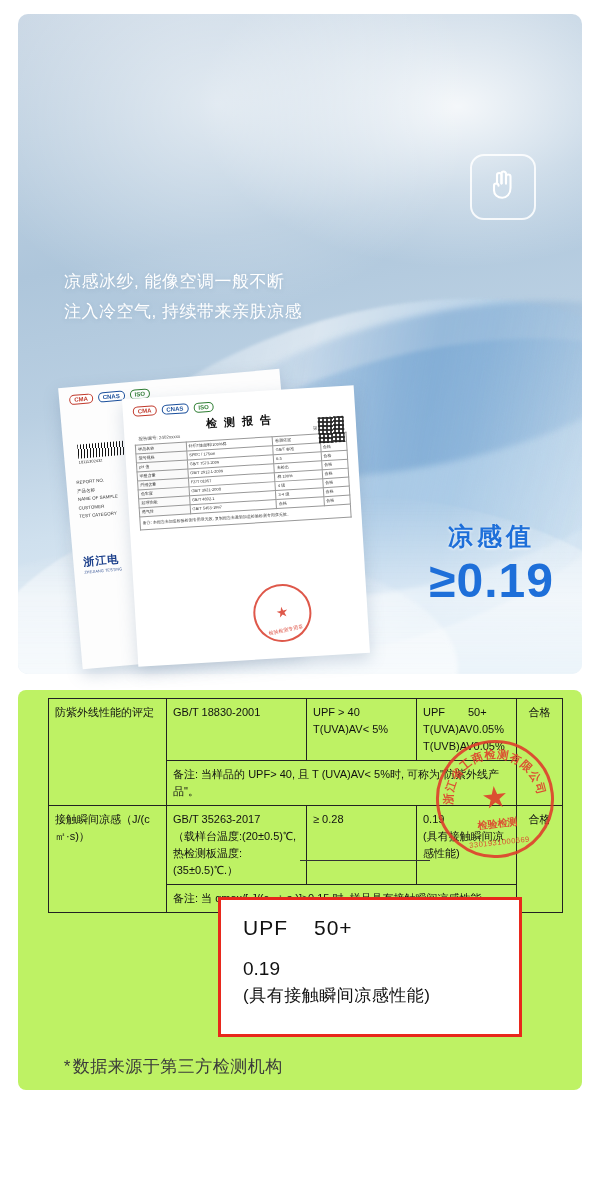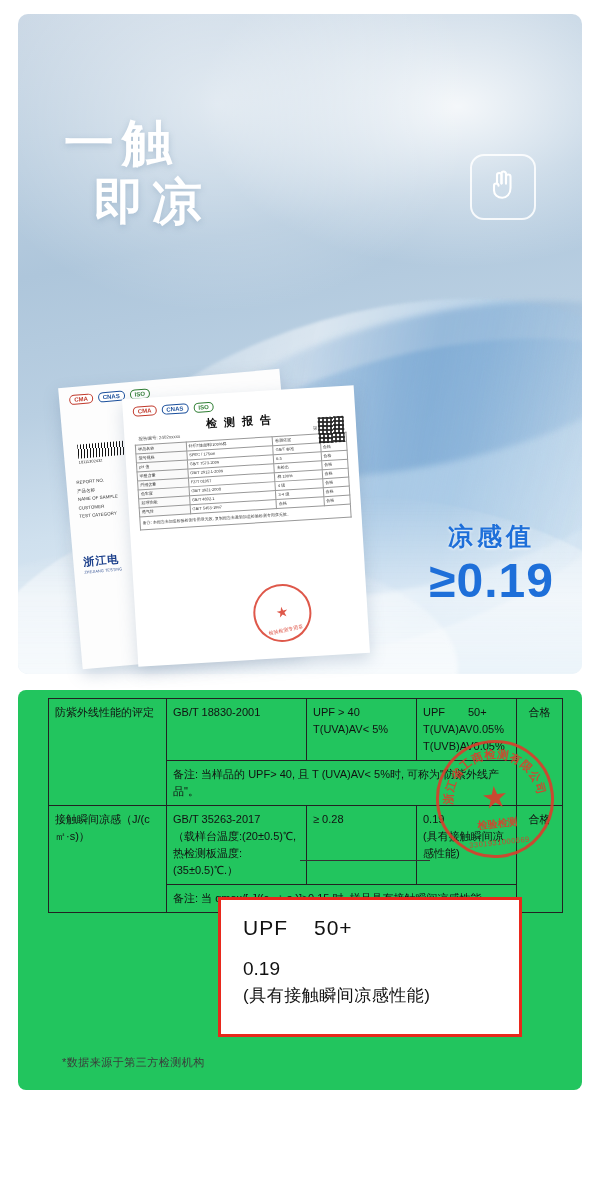--- a/index.html
+++ b/index.html
@@ -197,21 +197,21 @@
   .coolval .cv-num {
     font-size: 48px; font-weight: 700; letter-spacing: 1px; line-height: 1.1;
     margin-top: 2px;
   }
 
   
   .panel {
     position: absolute;
     left: 18px; top: 690px;
     width: 564px; height: 400px;
-    background: #22c55e;
+    background: #bef264;
     border-radius: 8px;
   }
   .tbl-wrap { position: absolute; left: 30px; top: 8px; width: 504px; }
   table.report { width: 100%; border-collapse: collapse; table-layout: fixed; }
   table.report td {
     border: 1px solid #222;
     font-size: 11px;
     color: #111;
     padding: 5px 6px;
     vertical-align: top;
@@ -277,43 +277,42 @@
   .hl-row1 {
     font-size: 21px; color: #111; letter-spacing: 1px;
     display: flex; gap: 26px; margin-bottom: 18px;
   }
   .hl-row2 { font-size: 19px; color: #111; margin-bottom: 4px; }
   .hl-row3 { font-size: 17px; color: #111; letter-spacing: .5px; }
 
   .footnote {
     position: absolute;
     left: 62px; top: 1055px;
-    font-size: 11px;
+    font-size: 17px;
     color: #3a3a3a;
     letter-spacing: .5px;
+    font-family: Liberation Mono, monospace;
   }
 </style>
 </head>
 <body>
 
 <div class="page">
 
   <div class="hero">
     <div class="hero-glow"></div>
     <div class="ribbon r1"></div>
     <div class="ribbon r2"></div>
     <div class="ribbon r3"></div>
     <div class="wavebase"></div>
     <div class="wavebase2"></div>
 
-    <div class="hero-title">
-      <span>一触</span>
-      <span class="l2">即凉</span>
-    </div>
-
+
+    <div class="hero-sub">凉感冰纱, 能像空调一般不断
+注入冷空气, 持续带来亲肤凉感</div>
 
     <div class="touch-badge">
       <span>
         <svg viewBox="0 0 24 24" fill="none" stroke="#ffffff" stroke-width="1.4" stroke-linecap="round" stroke-linejoin="round">
           <path d="M8 11V5.5a1.5 1.5 0 0 1 3 0V11"></path>
           <path d="M11 11V4.5a1.5 1.5 0 0 1 3 0V11"></path>
           <path d="M14 11V6.5a1.5 1.5 0 0 1 3 0V14c0 4-2.5 6.5-5.5 6.5S6 18.5 6 15.5v-3a1.5 1.5 0 0 1 3 0"></path>
         </svg>
       </span>
     </div>

